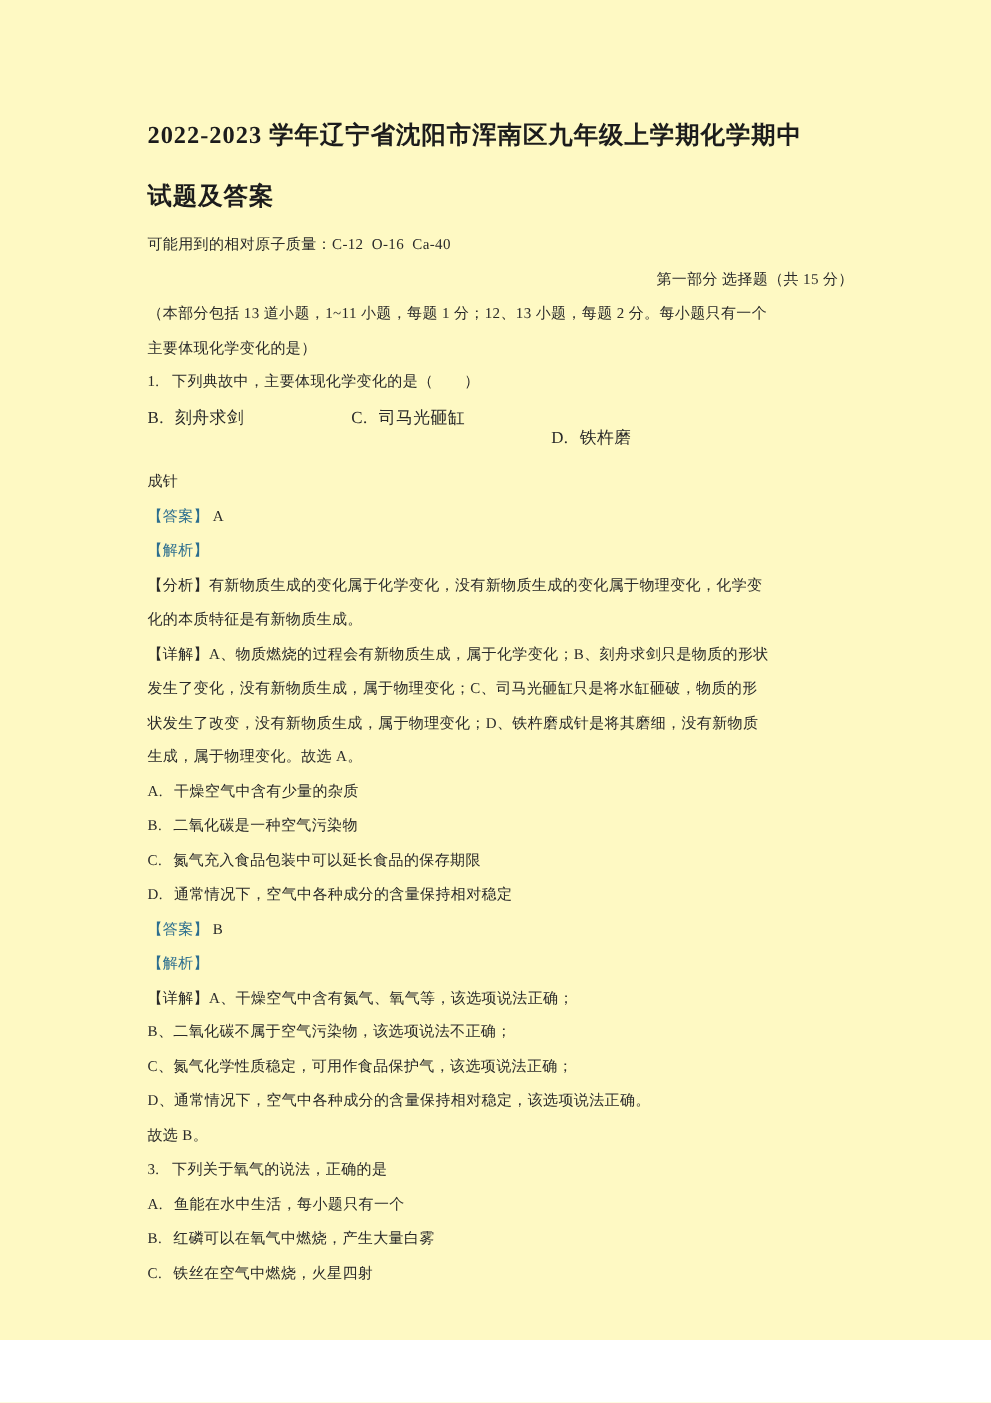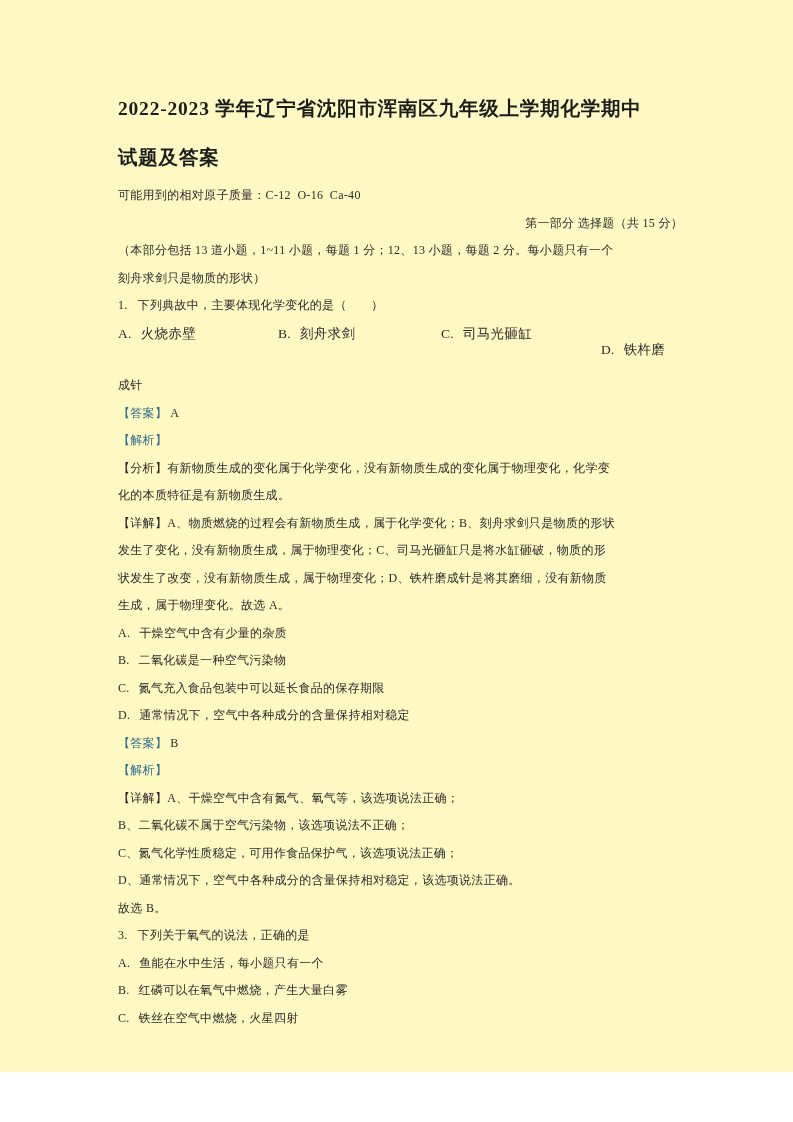--- a/index.html
+++ b/index.html
@@ -56,26 +56,25 @@
   <h1 class="title">
     <span class="tline">2022-2023 学年辽宁省沈阳市浑南区九年级上学期化学期中</span>
     <span class="tline">试题及答案</span>
   </h1>
 
   <p class="line">可能用到的相对原子质量：C-12  O-16  Ca-40</p>
 
   <p class="line centered">第一部分 选择题（共 15 分）</p>
 
   <p class="line">（本部分包括 13 道小题，1~11 小题，每题 1 分；12、13 小题，每题 2 分。每小题只有一个</p>
-  <p class="line">刻舟求剑只是物质的形状）</p>
+  <p class="line">主要体现化学变化的是）</p>
 
   <p class="line"><span class="q-num">1.</span><span>下列典故中，主要体现化学变化的是（　　）</span></p>
 
   <div class="opt-row">
-    <span class="opt opt-a"><span class="opt-label">A.</span><span>火烧赤壁</span></span>
     <span class="opt opt-b"><span class="opt-label">B.</span><span>刻舟求剑</span></span>
     <span class="opt opt-c"><span class="opt-label">C.</span><span>司马光砸缸</span></span>
     <span class="opt opt-d"><span class="opt-label">D.</span><span>铁杵磨</span></span>
   </div>
   <p class="line overflow-line">成针</p>
 
   <p class="line"><span class="blue">【答案】</span><span class="answer-value">A</span></p>
   <p class="line"><span class="blue">【解析】</span></p>
 
   <p class="line">【分析】有新物质生成的变化属于化学变化，没有新物质生成的变化属于物理变化，化学变</p>

